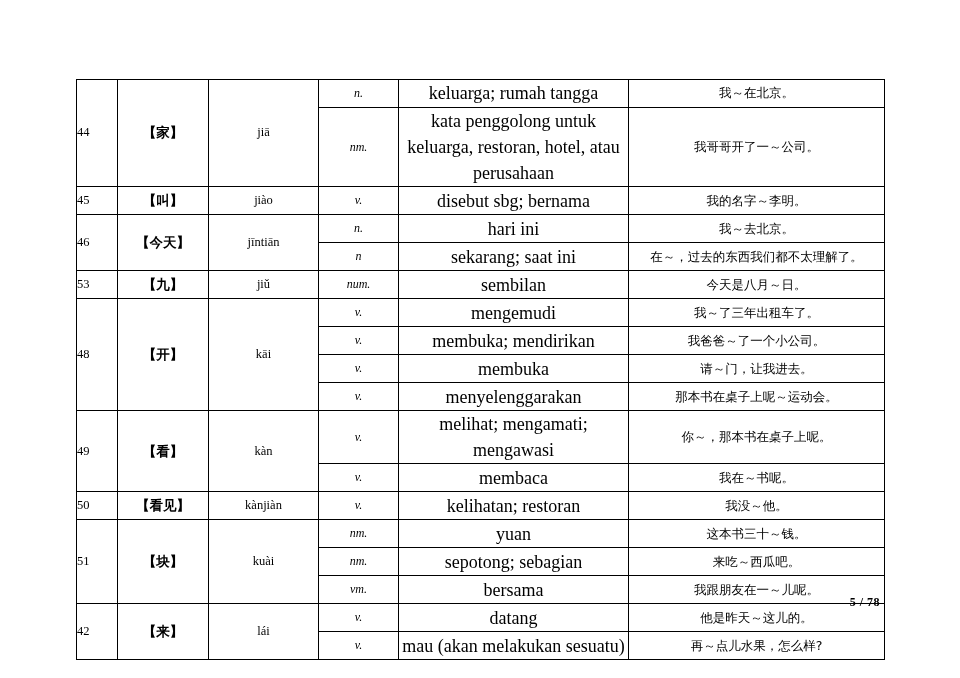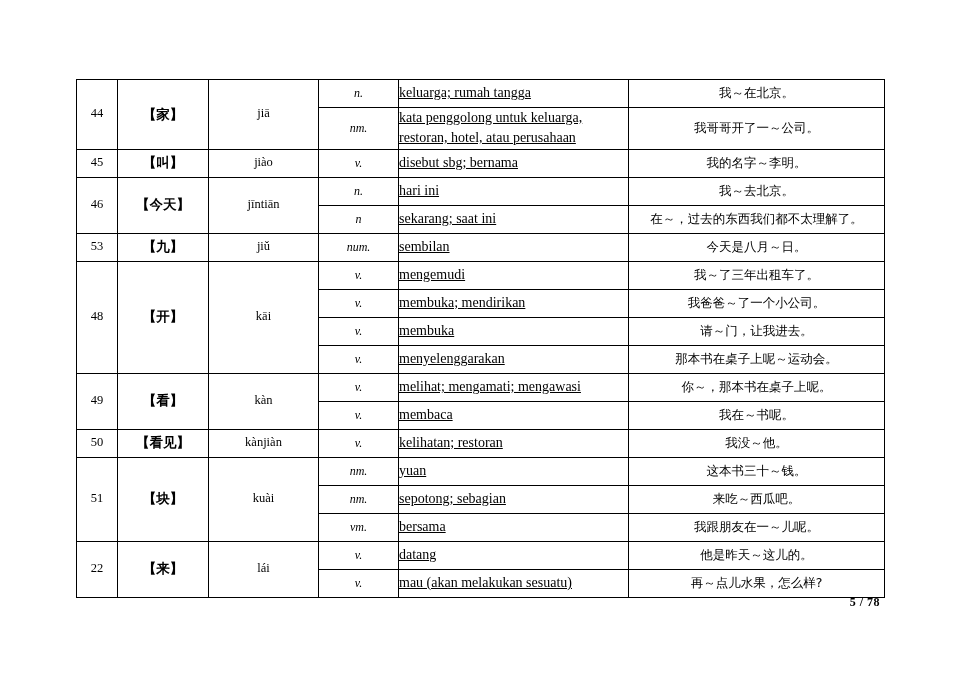--- a/index.html
+++ b/index.html
@@ -41,21 +41,20 @@
 
   
   col.c-num    { width: 41px; }
   col.c-word   { width: 91px; }
   col.c-pinyin { width: 110px; }
   col.c-pos    { width: 80px; }
   col.c-def    { width: 230px; }
   col.c-ex     { width: 256px; }
 
   .cell-num {
-    text-align: center;
     font-size: 12.5px;
     line-height: 1.25;
   }
   .cell-word {
     text-align: center;
     font-size: 13.5px;
     line-height: 1.3;
     font-family: "DejaVu Sans", "Liberation Sans", sans-serif;
     font-weight: bold;
   }
@@ -64,25 +63,24 @@
     font-size: 12.5px;
     line-height: 1.25;
   }
   .cell-pos {
     text-align: center;
     font-style: italic;
     font-size: 12px;
     line-height: 1.25;
   }
   .cell-def {
-    text-align: left;
-    font-size: 14px;
+    text-align: center;
+    font-size: 18px;
     line-height: 1.45;
     padding: 3px 5px 3px 6px;
-    text-decoration: underline;
   }
   .cell-ex {
     text-align: center;
     font-size: 12.5px;
     line-height: 1.45;
     padding: 3px 5px 3px 6px;
     font-family: "DejaVu Sans", "Liberation Sans", sans-serif;
   }
 
   
@@ -212,21 +210,21 @@
           <td class="cell-pos">nm.</td>
           <td class="cell-def">sepotong; sebagian</td>
           <td class="cell-ex">来吃～西瓜吧。</td>
         </tr>
         <tr class="r-h1">
           <td class="cell-pos">vm.</td>
           <td class="cell-def">bersama</td>
           <td class="cell-ex">我跟朋友在一～儿呢。</td>
         </tr>
         <tr class="r-h1">
-          <td class="cell-num" rowspan="2">22</td>
+          <td class="cell-num" rowspan="2">42</td>
           <td class="cell-word" rowspan="2">【来】</td>
           <td class="cell-pinyin" rowspan="2">lái</td>
           <td class="cell-pos">v.</td>
           <td class="cell-def">datang</td>
           <td class="cell-ex">他是昨天～这儿的。</td>
         </tr>
         <tr class="r-h1">
           <td class="cell-pos">v.</td>
           <td class="cell-def">mau (akan melakukan sesuatu)</td>
           <td class="cell-ex">再～点儿水果，怎么样?</td>

